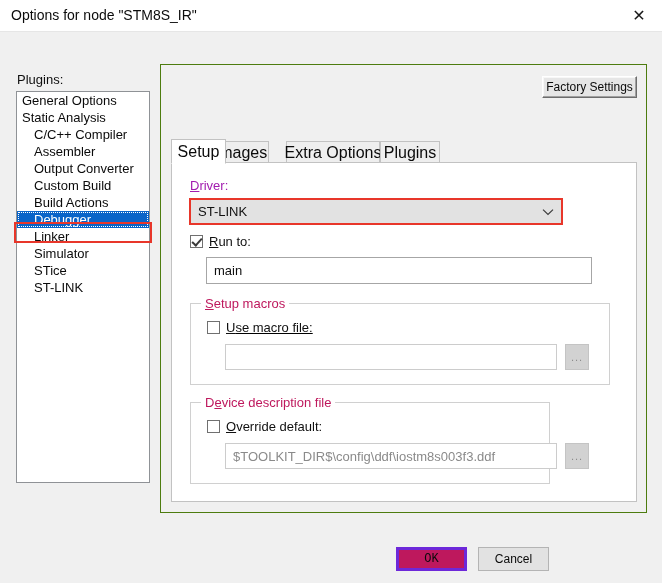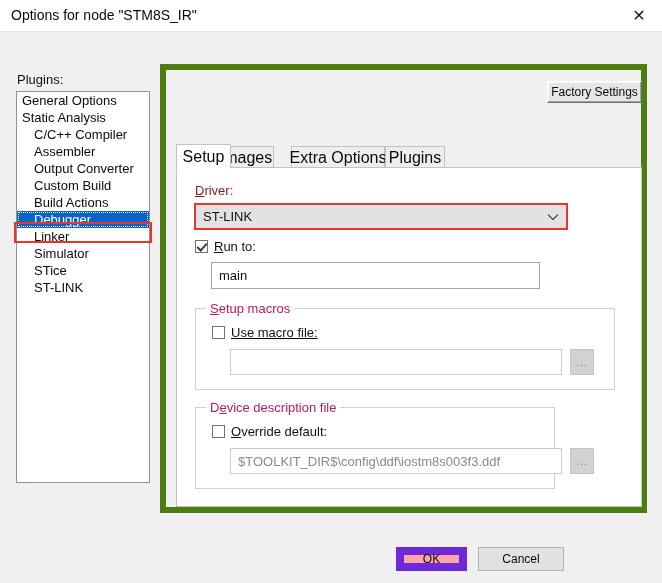--- a/index.html
+++ b/index.html
@@ -96,21 +96,21 @@
     box-sizing: border-box;
     pointer-events: none;
   }
 
   
   .right-panel {
     position: absolute;
     left: 160px; top: 64px;
     width: 487px; height: 449px;
     background: #f0f0f0;
-    border: 6px solid #4d7c0f;
+    border: 1px solid #4d7c0f;
     box-sizing: border-box;
   }
   .factory-btn {
     position: absolute;
     left: 381px; top: 11px;
     width: 95px; height: 22px;
     background: #e6e6e6;
     border-top: 1px solid #ffffff;
     border-left: 1px solid #ffffff;
     border-right: 1px solid #6d6d6d;
@@ -162,21 +162,21 @@
     left: 10px; top: 97px;
     width: 466px; height: 340px;
     background: #ffffff;
     border: 1px solid #c2c2c2;
     box-sizing: border-box;
   }
 
   .field-label {
     position: absolute;
     font-size: 13px;
-    color: #7f1d1d;
+    color: #a21caf;
     white-space: nowrap;
   }
   .u { text-decoration: underline; }
 
   
   .combo {
     position: absolute;
     left: 18px; top: 36px;
     width: 372px; height: 25px;
     background: #e2e2e2;
@@ -289,34 +289,35 @@
     font-size: 13px;
     color: #be185d;
     white-space: nowrap;
   }
 
   
   .ok-btn {
     position: absolute;
     left: 396px; top: 547px;
     width: 71px; height: 24px;
-    background: #fca5a5;
-    border: 8px solid #6d28d9;
+    background: #be185d;
+    border: 3px solid #6d28d9;
     box-sizing: border-box;
     font-size: 12px;
     color: #0a0a0a;
     display: flex;
     align-items: center;
     justify-content: center;
     cursor: default;
+    font-family: Liberation Mono, monospace;
   }
   .cancel-btn {
     position: absolute;
     left: 478px; top: 547px;
-    width: 86px; height: 24px;
+    width: 71px; height: 24px;
     background: #e2e2e2;
     border: 1px solid #b4b4b4;
     box-sizing: border-box;
     font-size: 12px;
     color: #0a0a0a;
     display: flex;
     align-items: center;
     justify-content: center;
     cursor: default;
   }
@@ -373,21 +374,21 @@
             </svg>
         </span>
       </div>
       <div class="annot-combo"></div>
 
       <div class="cbrow" style="left:18px; top:71px;">
         <span class="cbox checked"></span>
         <span class="cblabel"><span class="u">R</span><span>un to:</span></span>
       </div>
 
-      <div class="txtinput" style="left:34px; top:94px; width:329px; height:27px;">main</div>
+      <div class="txtinput" style="left:34px; top:94px; width:386px; height:27px;">main</div>
 
       <div class="groupbox" style="left:18px; top:140px; width:420px; height:82px;">
         <div class="group-title"><span class="u">S</span><span>etup macros</span></div>
 
         <div class="cbrow" style="left:16px; top:16px;text-decoration:underline;">
           <span class="cbox"></span>
           <span class="cblabel"><span class="u">U</span><span>se macro file:</span></span>
         </div>
 
         <div class="txtinput disabled" style="left:34px; top:40px; width:332px; height:26px;"></div>

